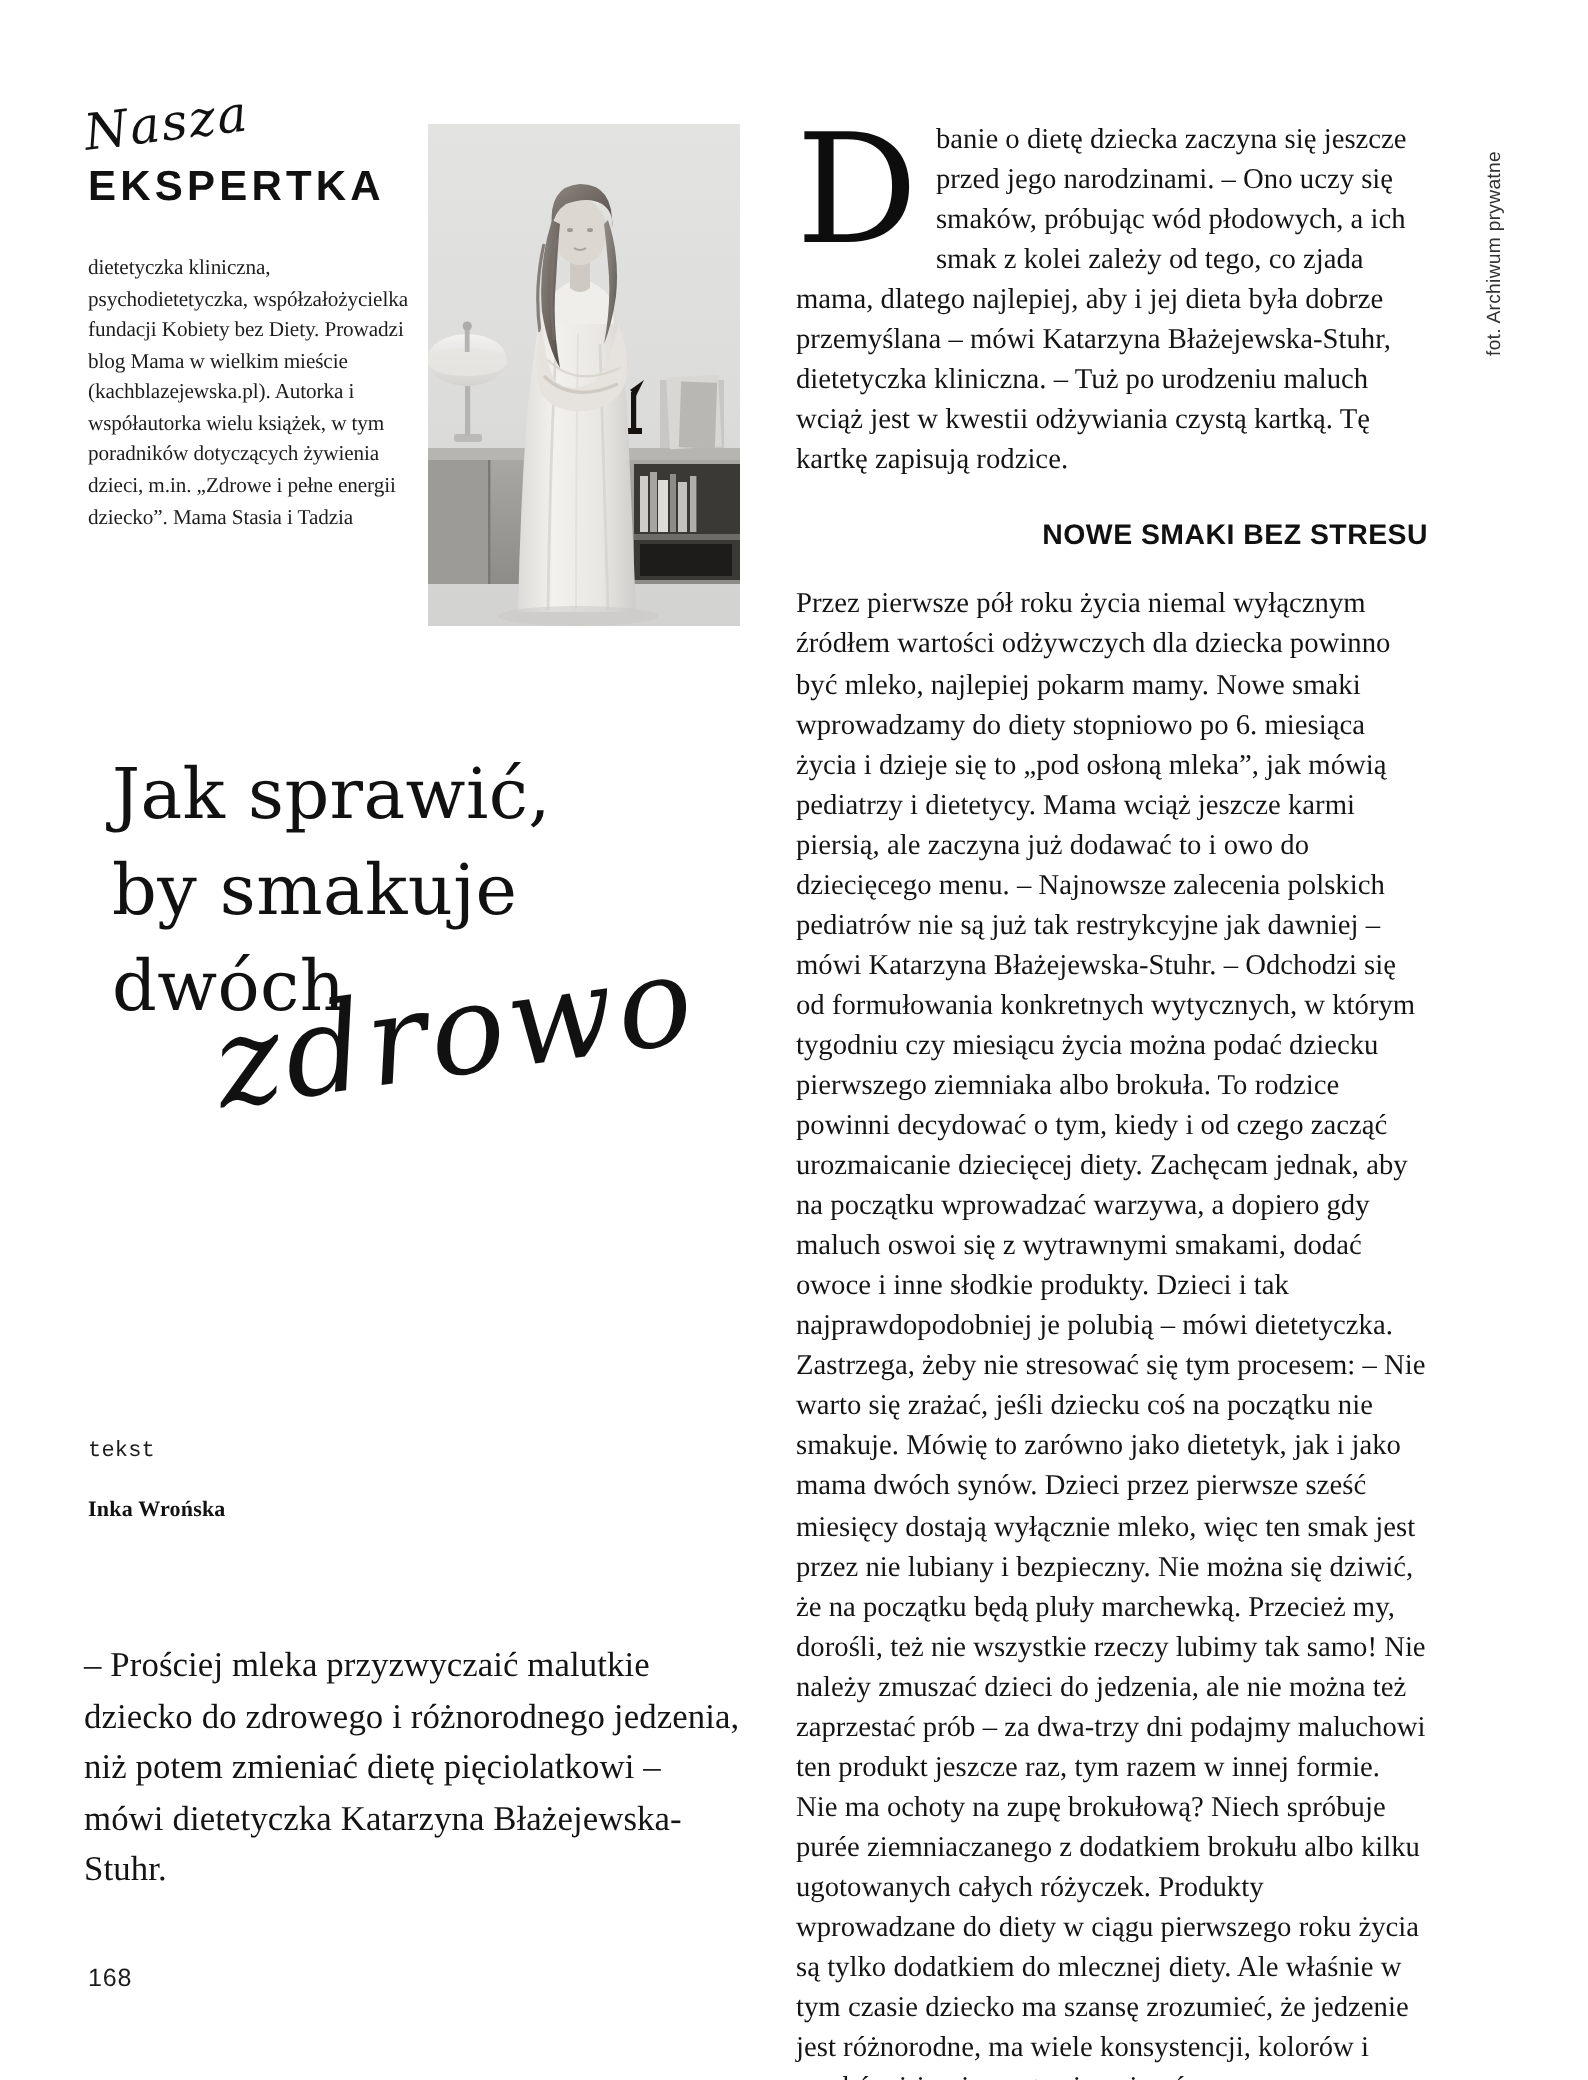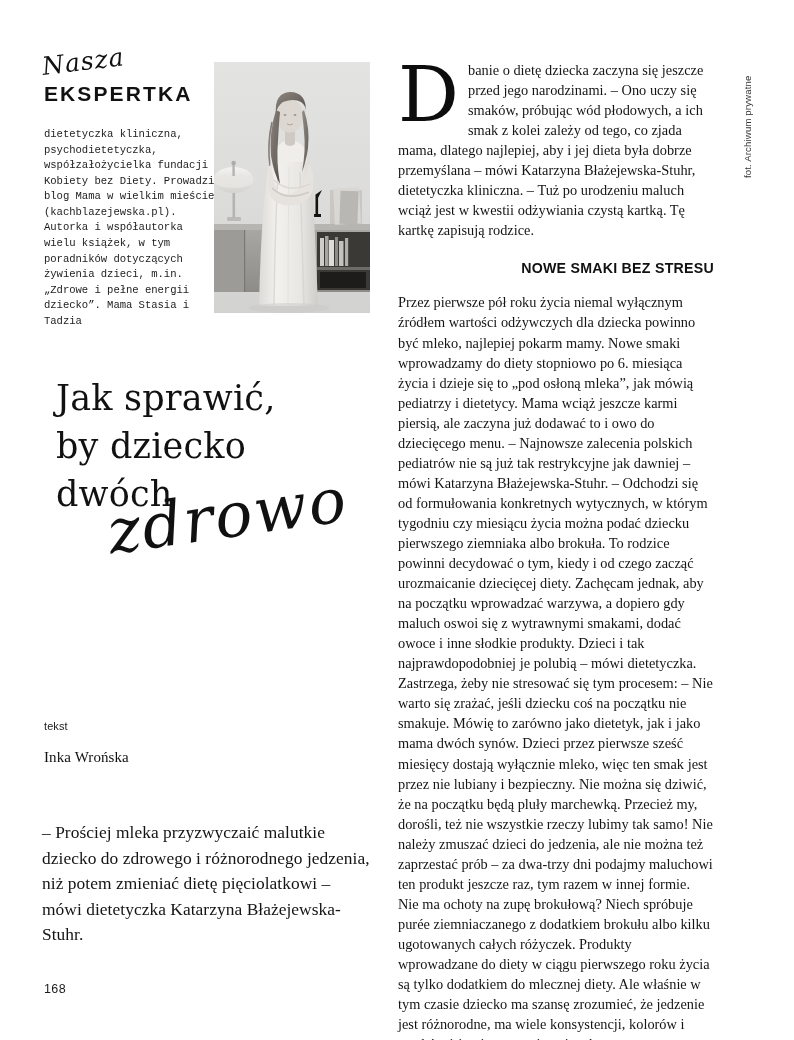--- a/index.html
+++ b/index.html
@@ -71,21 +71,21 @@
     font-size: 14.5px;
     line-height: 1.32;
     letter-spacing: .1px;
     width: 170px;
     color: #111;
   }
 
   .expert-bio {
     margin-top: 17px;
     width: 172px;
-    font-family: Liberation Mono, monospace;
+    font-family: Liberation Serif, serif;
     font-size: 10.6px;
     line-height: 1.47;
     letter-spacing: -.05px;
     color: #1c1c1c;
   }
 
   
   .photo-frame {
     position: absolute;
     left: 214px;
@@ -134,31 +134,31 @@
 
   
   .byline {
     position: absolute;
     left: 44px;
     top: 720px;
     width: 300px;
   }
 
   .byline-label {
-    font-family: Liberation Sans, sans-serif;
+    font-family: Liberation Mono, monospace;
     font-size: 11px;
     color: #1c1c1c;
     letter-spacing: .1px;
   }
 
   .byline-author {
     margin-top: 17px;
     font-family: "Liberation Serif", serif;
-    font-weight: 400;
-    font-size: 15px;
+    font-weight: 700;
+    font-size: 11px;
     letter-spacing: .1px;
     color: #111;
   }
 
   
   .pullquote {
     position: absolute;
     left: 42px;
     top: 820px;
     width: 330px;
@@ -351,21 +351,21 @@
                Q92 118 84 128 Q72 136 63 128 Q58 116 57 100 Z" fill="#e6e2dd"></path>
       <path d="M58 126 Q72 140 95 130" stroke="#cfcac4" stroke-width="1.6" fill="none"></path>
       <path d="M60 118 Q74 132 96 122" stroke="#d6d1cb" stroke-width="1.2" fill="none" opacity=".8"></path>
 
       <ellipse cx="75" cy="246" rx="40" ry="5" fill="#c9c7c4" opacity=".5"></ellipse>
     </svg>
   </div>
 
   <div class="headline">
     <div class="headline-line">Jak sprawić,</div>
-    <div class="headline-line">by dziecko</div>
+    <div class="headline-line">by smakuje</div>
     <div class="headline-line">dwóch</div>
     <div class="headline-script">zdrowo</div>
   </div>
 
   <div class="byline">
     <div class="byline-label">tekst</div>
     <div class="byline-author">Inka Wrońska</div>
   </div>
 
   <div class="pullquote">– Prościej mleka przyzwyczaić malutkie dziecko do zdrowego i różnorodnego jedzenia, niż potem zmieniać dietę pięciolatkowi – mówi dietetyczka Katarzyna Błażejewska-Stuhr.</div>

